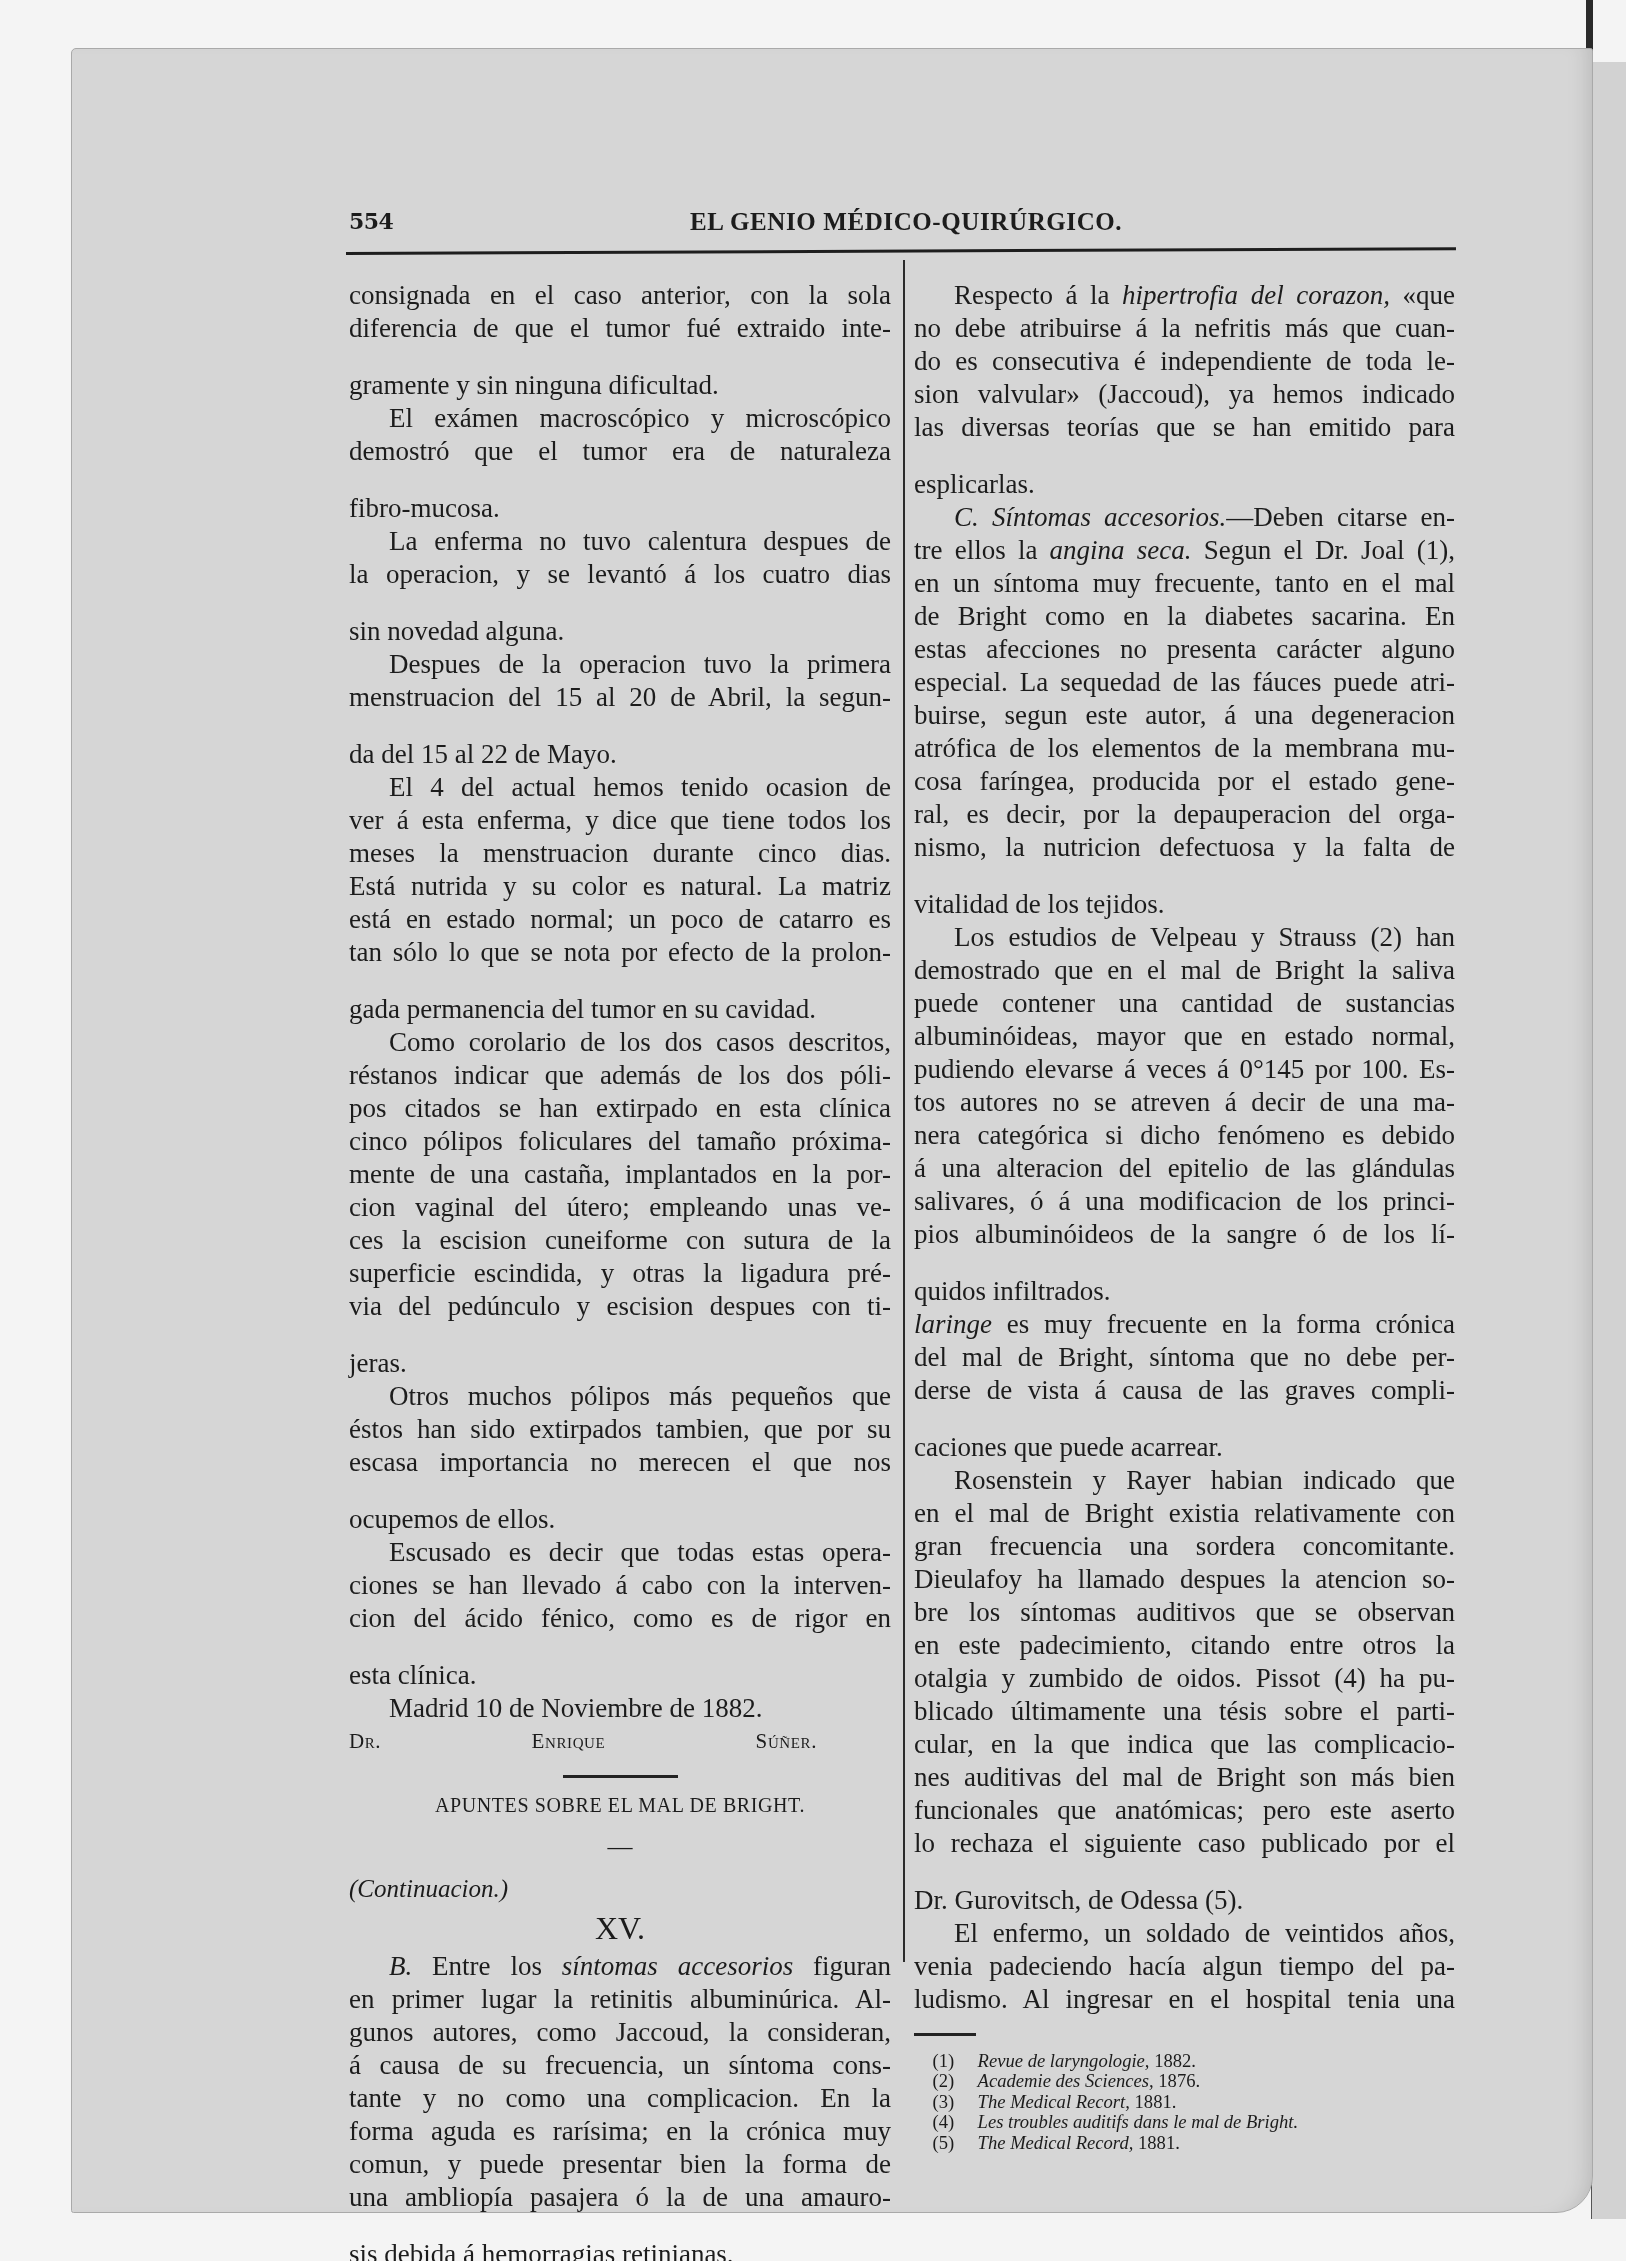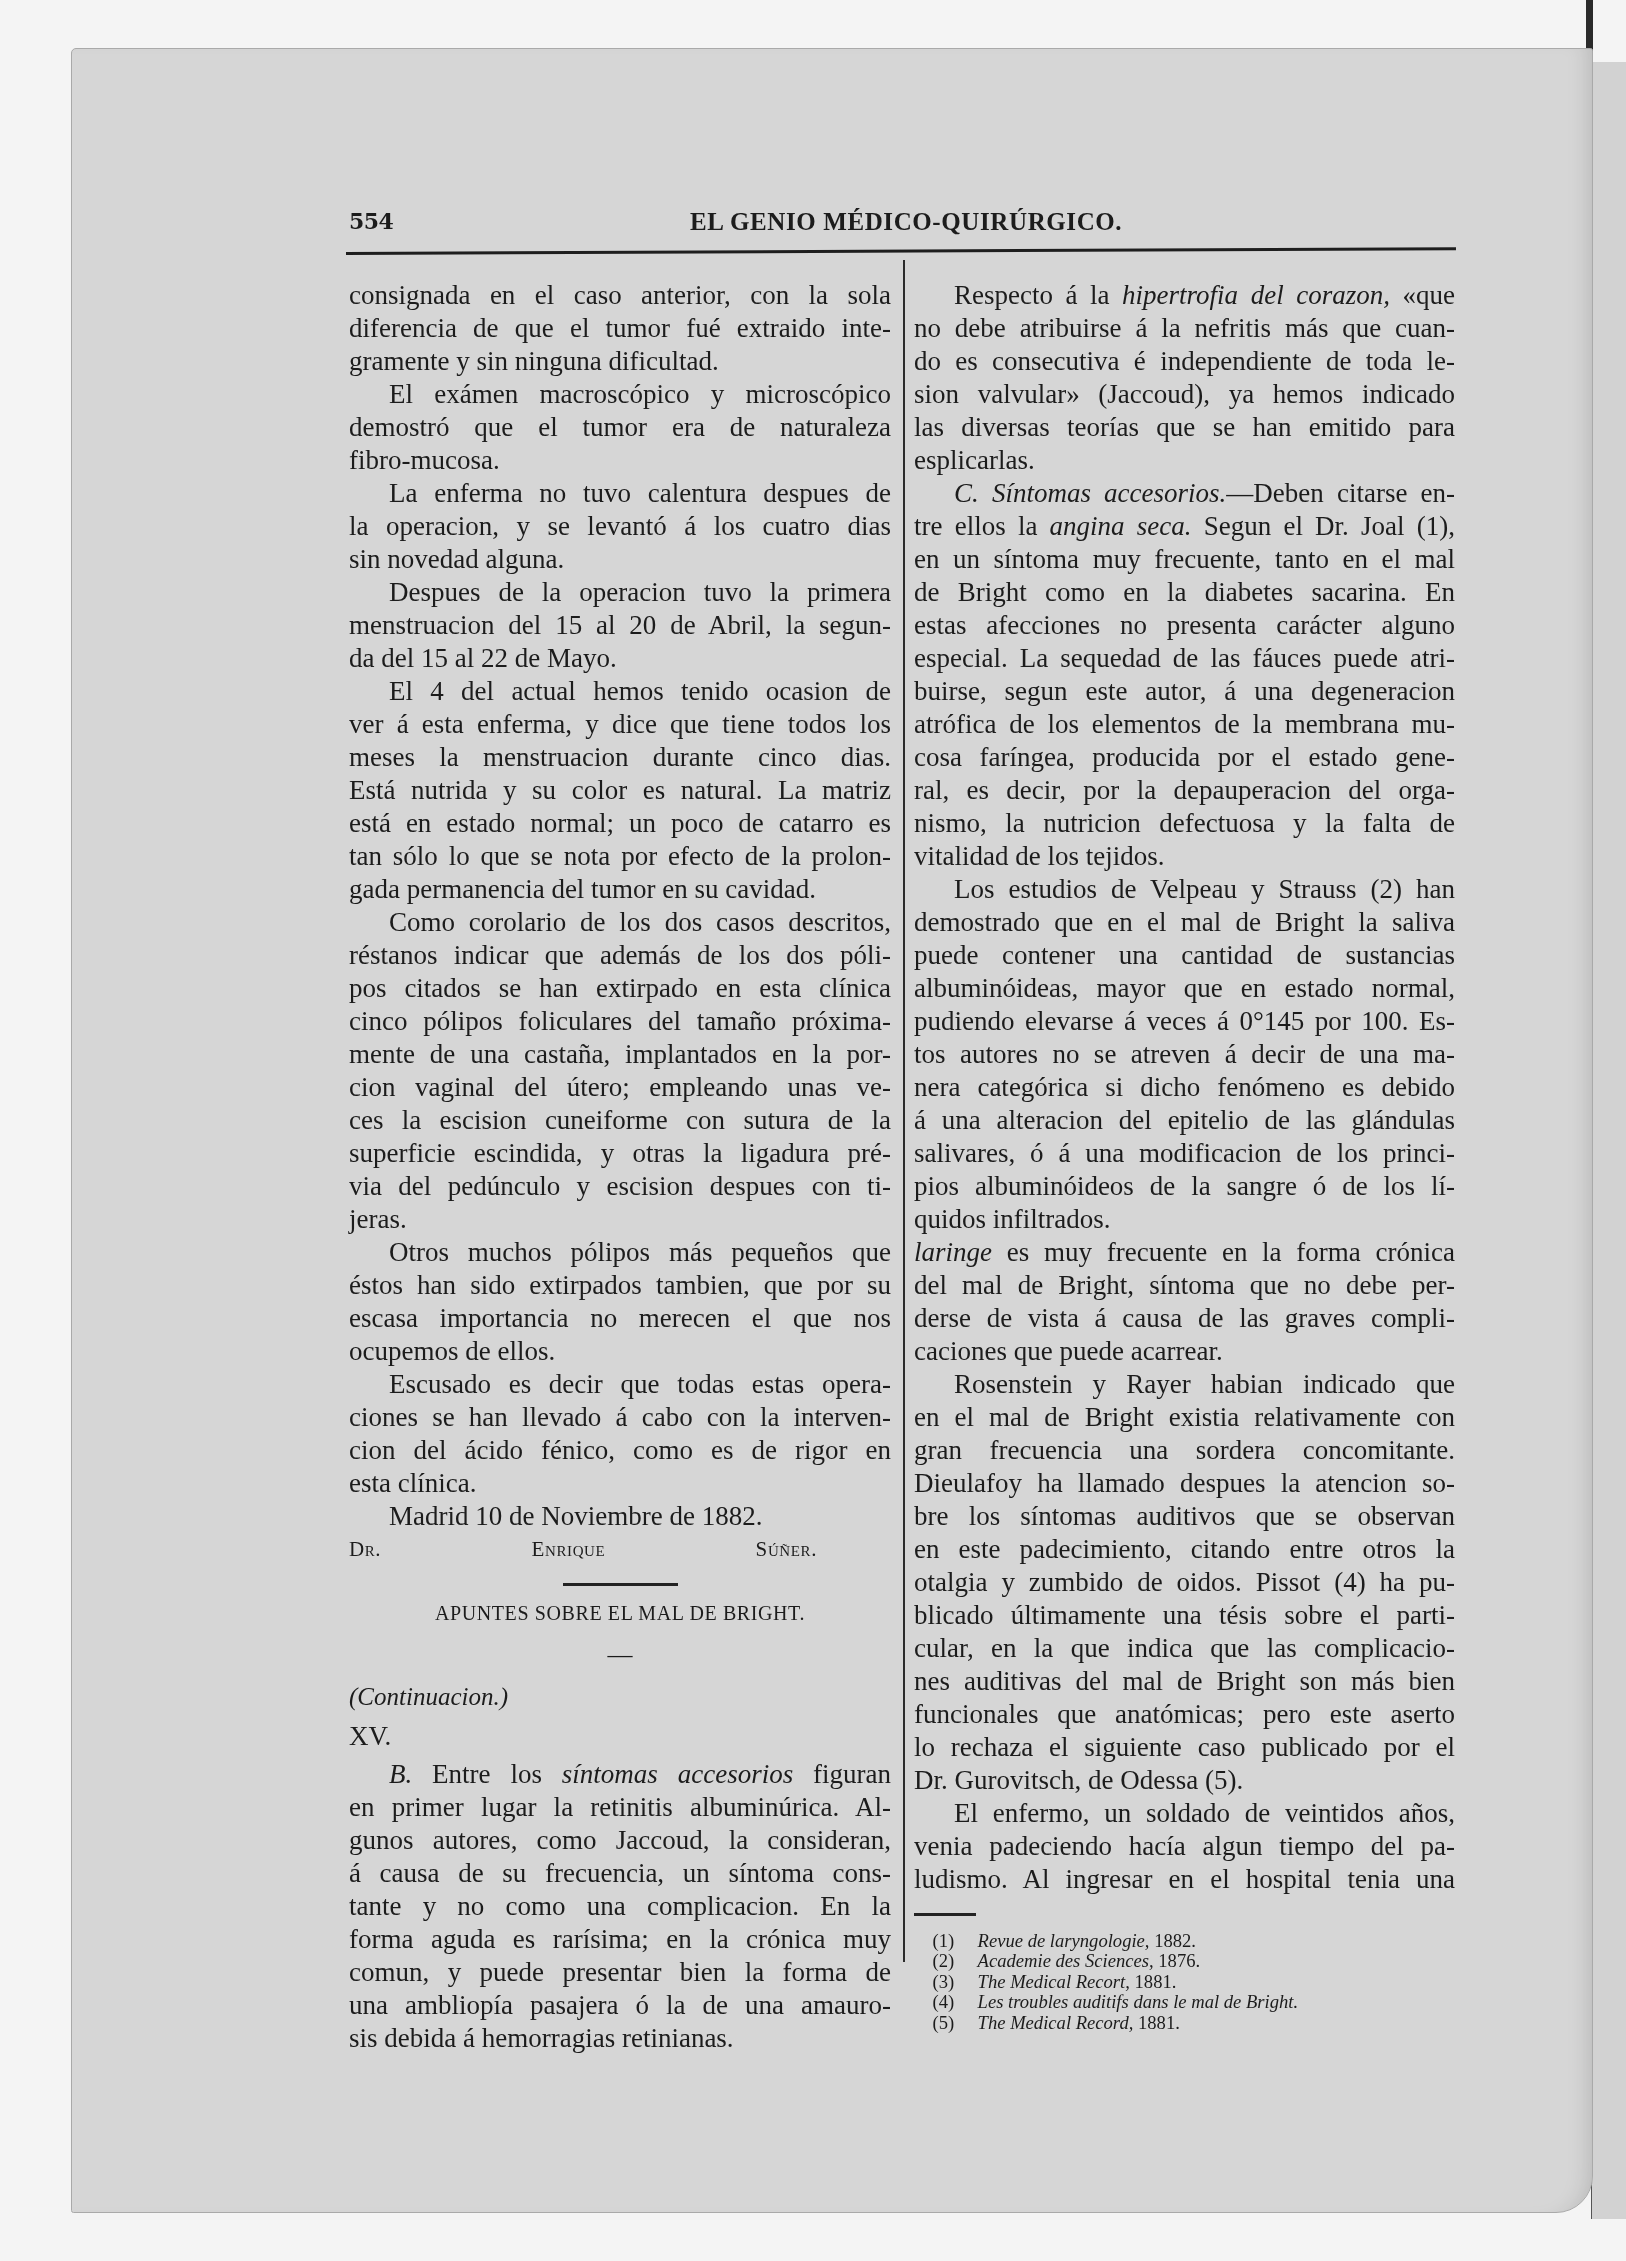--- a/index.html
+++ b/index.html
@@ -44,37 +44,37 @@
   .col {
     position:absolute; top:279px; width:542px;
     font-family:"Liberation Serif", serif; font-size:27px; line-height:33px;
   }
   .col.left { left:349px; }
   .col.right { left:914px; width:541px; }
   .line {
     display:block; height:33px; white-space:nowrap;
     text-align:justify; text-align-last:justify;
   }
-  .line.last { text-align-last:left; }
+  .line.last { text-align-last:left;margin-top:24px; }
   .indent { padding-left:40px; }
   .it { font-style:italic;text-align:right; }
   .sig {
     text-align:left; padding-right:74px; font-size:21px; letter-spacing:0.6px;
     font-variant:small-caps;
   }
   .date-line { padding-left:40px; text-align:left; text-align-last:left; }
   .section-rule {
     display:block; margin:17.4px auto 11px; width:115px; height:2.5px; background:#222;
   }
   .section-title {
     display:block; text-align:center; font-size:20px; letter-spacing:0.6px; height:36px;
   }
   .dash { display:block; text-align:center; height:43px; line-height:43px; font-size:25px; }
   .cont { display:block; font-style:italic; height:40px; font-size:25px; padding-top:3.7px; }
-  .roman { display:block; text-align:left; height:38px; font-size:27px; }
+  .roman { display:block; text-align:center; height:38px; font-size:32px; }
   .fn-rule {
     display:block; width:62px; height:2.5px; background:#222; margin:17.4px 0 15px 0;
   }
   .footnotes { font-size:18.6px; line-height:20.5px; }
   .fn { display:block; height:20.5px; white-space:nowrap; padding-left:18.6px; }
   .fn-num { display:inline-block; width:45px; }
 </style>
 </head>
 <body>
 

